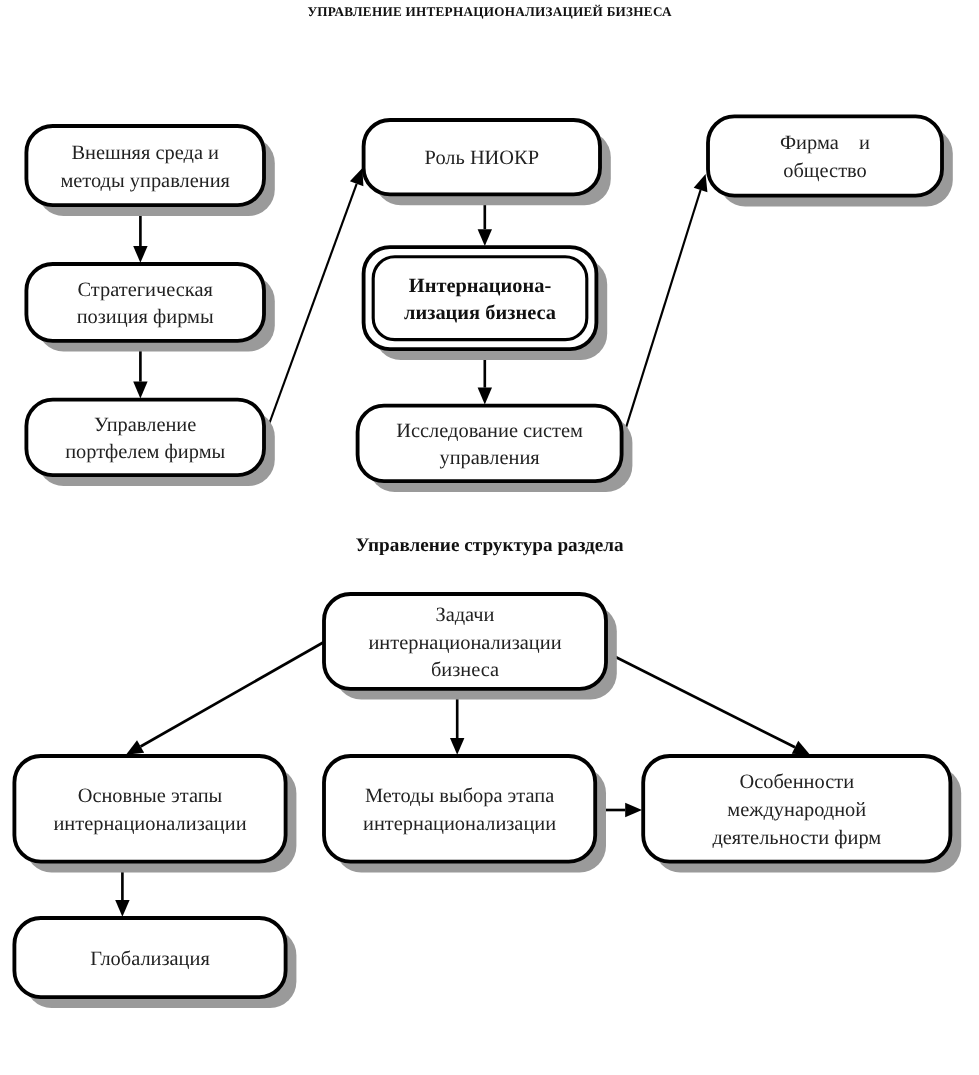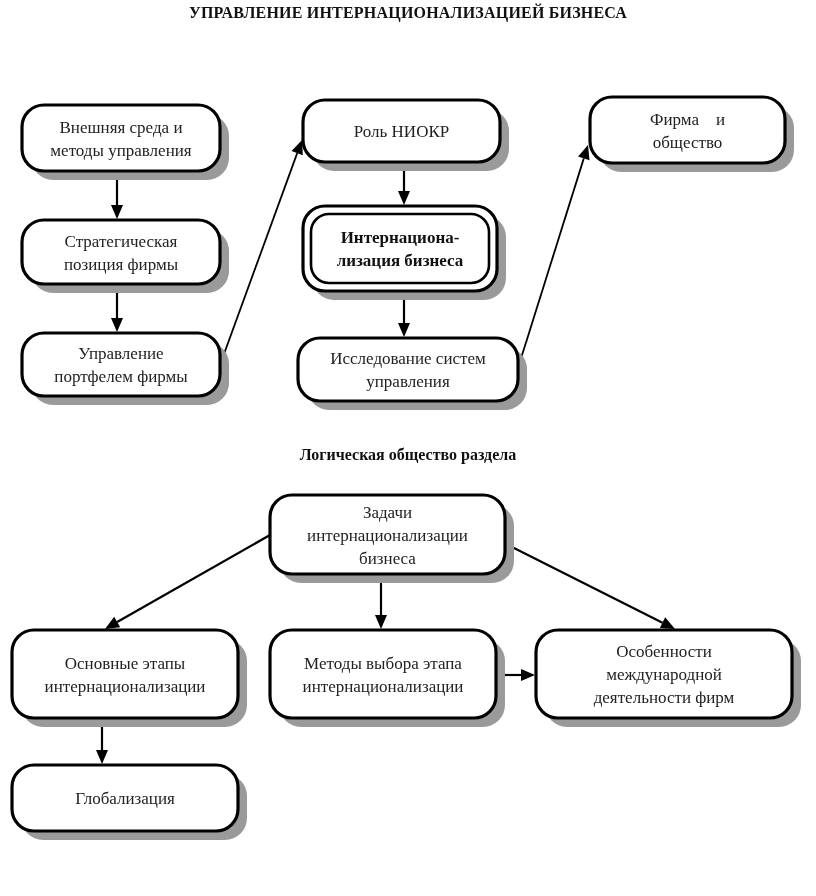--- a/index.html
+++ b/index.html
@@ -1,33 +1,33 @@
 <!DOCTYPE html>
 <html><head>
 <meta charset="utf-8">
 <style>
   html, body { margin: 0; padding: 0; background: #ffffff; }
   body { width: 816px; height: 896px; position: relative; overflow: hidden; font-family: "Liberation Serif", "DejaVu Serif", serif; color: #111; }
-  #title { position: absolute; left: 0; top: 4px; width: 816px; text-align: center; font-weight: bold; font-size: 16px; letter-spacing: 0.2px; }
+  #title { position: absolute; left: 0; top: 4px; width: 816px; text-align: center; font-weight: bold; font-size: 11px; letter-spacing: 0.2px; }
   #subtitle { position: absolute; left: 0; top: 446px; width: 816px; text-align: center; font-weight: bold; font-size: 16px; }
   svg#diagram { position: absolute; left: 0; top: 0; }
   .box-shadow { fill: #9a9a9a; }
   .box { fill: #ffffff; stroke: #000; stroke-width: 3.2; }
   .box-inner { fill: #ffffff; stroke: #000; stroke-width: 2.6; }
   .edge { stroke: #000; stroke-width: 1.8; fill: none; }
   .edge-thick { stroke: #000; stroke-width: 2.2; fill: none; }
   .arrowhead { fill: #000; }
   .lbl { font-family: "Liberation Serif", "DejaVu Serif", serif; font-size: 17px; fill: #222; }
   .lbl-bold { font-family: "Liberation Serif", "DejaVu Serif", serif; font-size: 17px; font-weight: bold; fill: #111; }
 </style>
 </head>
 <body>
 
 <div id="title">УПРАВЛЕНИЕ ИНТЕРНАЦИОНАЛИЗАЦИЕЙ БИЗНЕСА</div>
-<div id="subtitle">Логическая общество раздела</div>
+<div id="subtitle">Управление структура раздела</div>
 
 <svg id="diagram" width="816" height="896" viewBox="0 0 816 896" xmlns="http://www.w3.org/2000/svg">
   <g id="edges-layer">
       <g>
         <line x1="117" y1="172" x2="117" y2="205" class="edge-thick"></line>
         <polygon points="117,219 111,205 123,205" class="arrowhead"></polygon>
       </g>
       <g>
         <line x1="117" y1="285" x2="117" y2="318" class="edge-thick"></line>
         <polygon points="117,332 111,318 123,318" class="arrowhead"></polygon>

